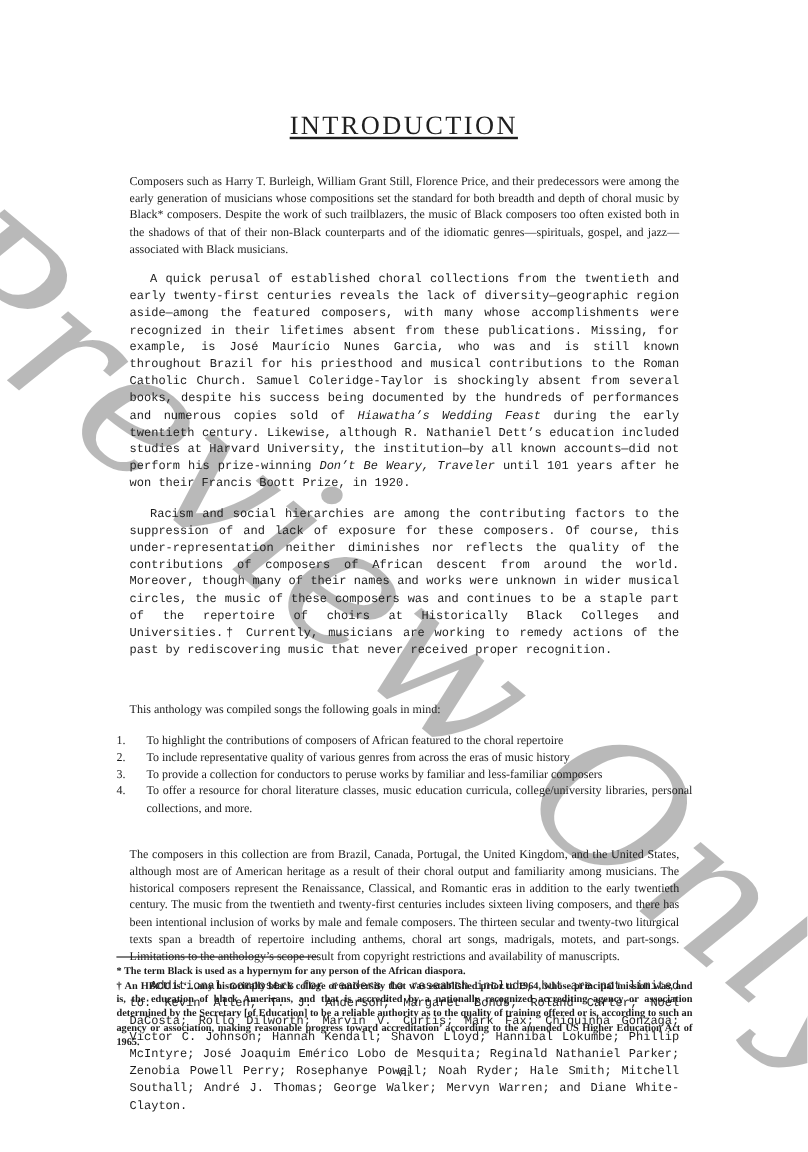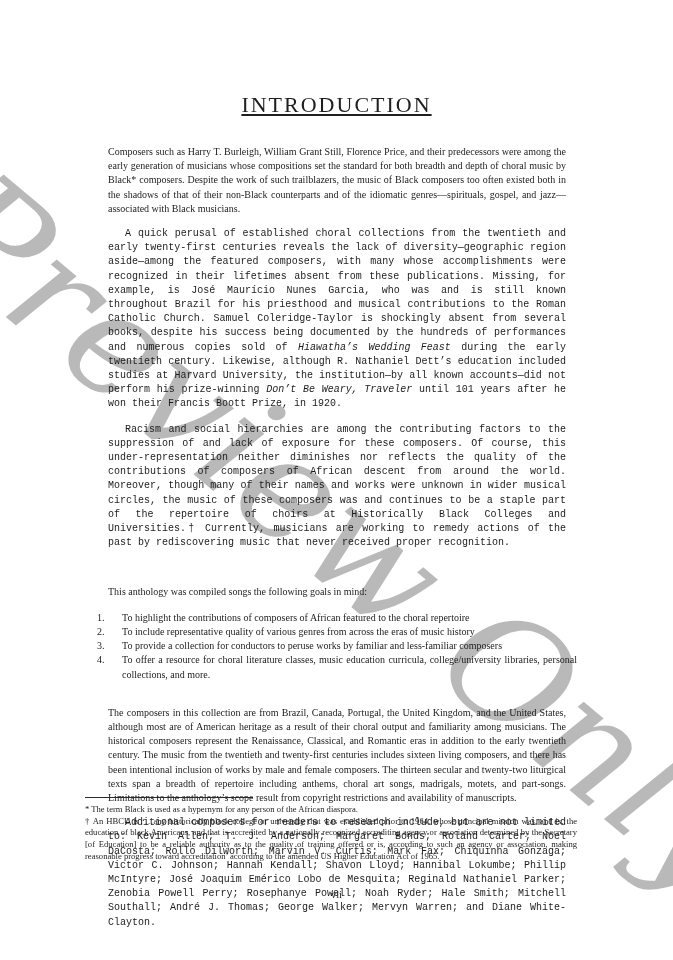--- a/index.html
+++ b/index.html
@@ -26,22 +26,22 @@
   }
   .para{margin:11px;}
   .para.indent{text-indent:17px;font-family:Liberation Mono, monospace;}
   .spacer{height:13px;}
   .goals{margin:0;padding:0;list-style:none;}
   .goal{display:flex;}
   .goal .num{flex:0 0 25px;}
   .goal .gtext{flex:1;text-align:justify;}
   .it{font-style:italic;}
   .footnotes{
-    position:absolute;left:85px;right:96px;top:797px;
-    font-size:8.6px;line-height:11.7px;text-align:justify;
+    position:absolute;left:97px;right:96px;top:797px;
+    font-size:8.6px;line-height:11.7px;text-align:justify;font-weight:bold;
   }
   .fn-rule{width:168px;border-top:1.7px solid #2a2a2a;margin-bottom:6px;}
   .fn{margin:0;}
   .page-number{
     position:absolute;left:0;right:0;top:889px;text-align:center;
     font-size:10.5px;color:#1c1c1c;
   }
 </style>
 </head>
 <body>

